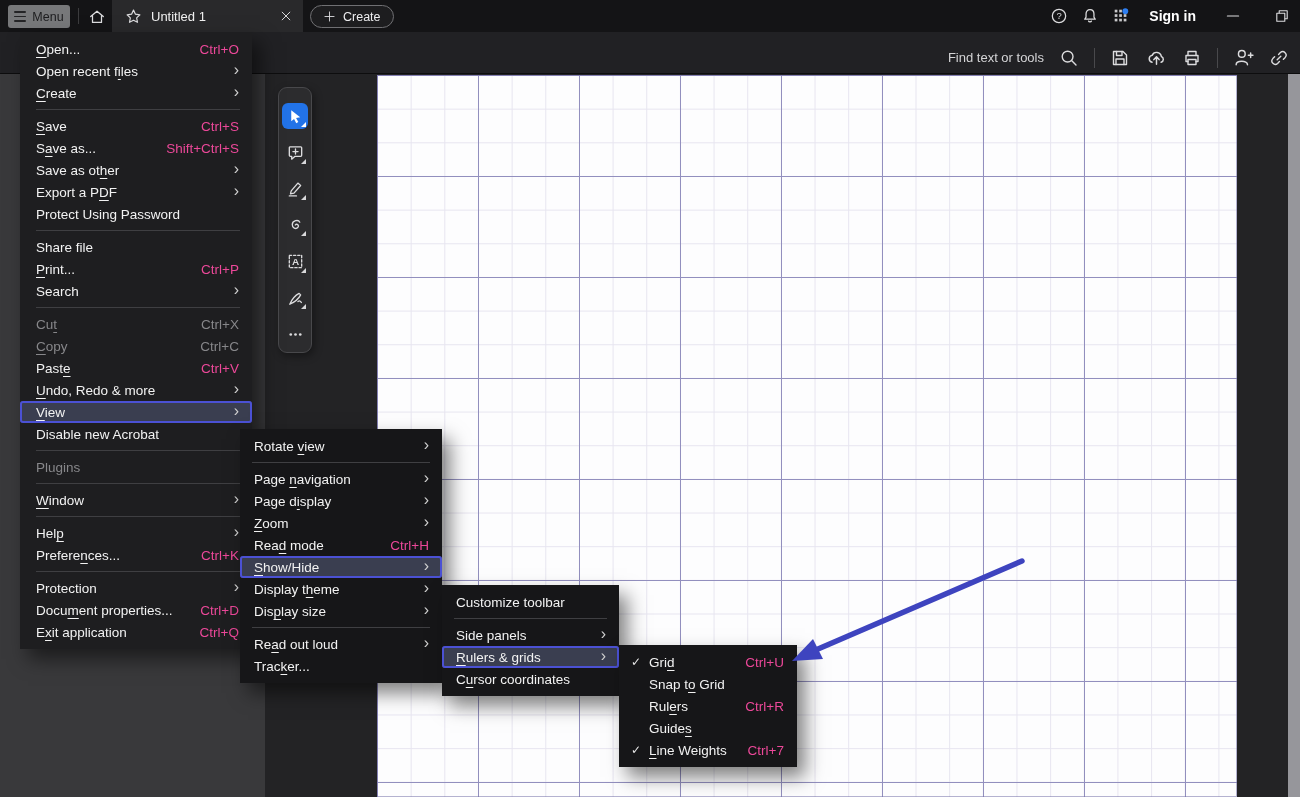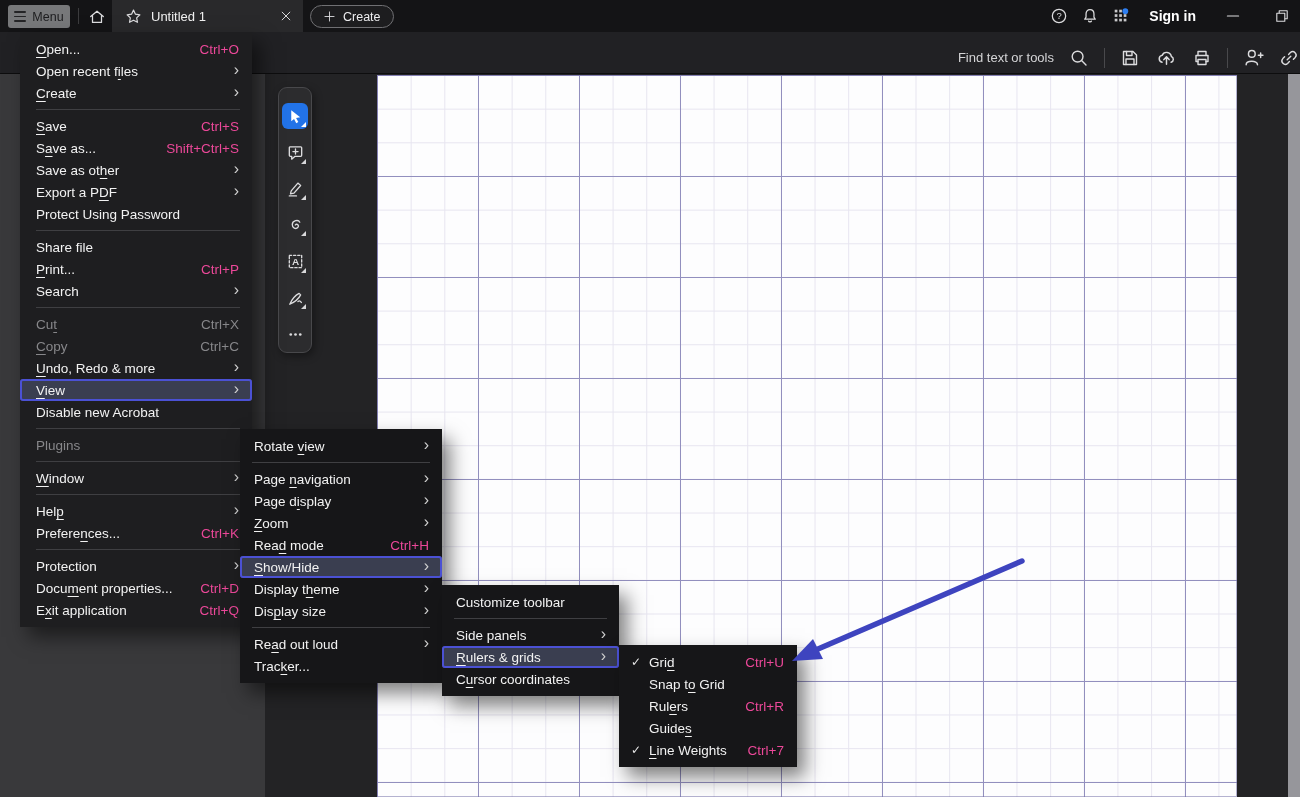--- a/index.html
+++ b/index.html
@@ -40,21 +40,21 @@
   .tab .tab-title { font-size:13px; color:#f0f0f0; margin-left:9px; flex:1; white-space:nowrap; }
   .create-btn { position:absolute; left:310px; top:5px; height:23px; padding:0 12px; border:1px solid #707073; border-radius:12px;
     background:#1d1d1f; display:flex; align-items:center; gap:7px; color:#ececee; font-size:12.5px; }
   .tb-right { position:absolute; right:0; top:0; height:32px; display:flex; align-items:center; padding-right:8px; z-index:46; }
   .iconbtn { width:20px; height:20px; display:flex; align-items:center; justify-content:center; margin-left:11px; }
   .sign-in { font-size:14px; font-weight:700; color:#fff; margin:0 16px 0 18px; }
   .win-restore { margin-left:29px; }
 
   
   .toolbar2 { position:absolute; left:0; top:32px; width:1300px; height:42px; background:var(--toolbar-bg,#212124); z-index:40; border-bottom:1px solid #0d0d0e; }
-  .qt-right { position:absolute; right:0; top:32px; height:51px; display:flex; align-items:center; gap:14px; z-index:41; }
+  .qt-right { position:absolute; right:0; top:32px; height:51px; display:flex; align-items:center; gap:14px; padding-right:10px; z-index:41; }
   .qt-label { font-size:13px; color:#d4d4d6; }
   .vdiv { width:1px; height:20px; background:#49494c; }
   .qicon { width:22px; height:22px; display:flex; align-items:center; justify-content:center; }
 
   
   .toolrail { position:absolute; left:278px; top:87px; width:34px; height:266px; background:#2c2c2e; border:1px solid #48484b;
     border-radius:9px; z-index:5; display:flex; flex-direction:column; align-items:center; padding-top:6px; box-shadow:2px 3px 8px rgba(0,0,0,.4); }
   .rail-handle { width:18px; height:3px; border-radius:2px; background:#8a8a8d; margin-bottom:4px; }
   .rail-item { position:relative; width:26px; height:26px; margin:5.2px 0; display:flex; align-items:center; justify-content:center; border-radius:6px; }
   .rail-item.active { background:var(--select-tool-bg,#2273e8); }
@@ -334,20 +334,24 @@
     <div class="msep"></div>
     <div class="mrow dis">
       <span class="lbl">Cu<u>t</u></span>
       <span class="sc">Ctrl+X</span>
     </div>
     <div class="mrow dis">
       <span class="lbl"><u>C</u>opy</span>
       <span class="sc">Ctrl+C</span>
     </div>
     <div class="mrow">
+      <span class="lbl">Past<u>e</u></span>
+      <span class="sc">Ctrl+V</span>
+    </div>
+    <div class="mrow">
       <span class="lbl"><u>U</u>ndo, Redo &amp; more</span>
       <span class="chev">›</span>
     </div>
     <div class="mrow hl">
       <span class="lbl"><u>V</u>iew</span>
       <span class="chev">›</span>
     </div>
     <div class="mrow">
       <span class="lbl">Disable new Acrobat</span>
     </div>

